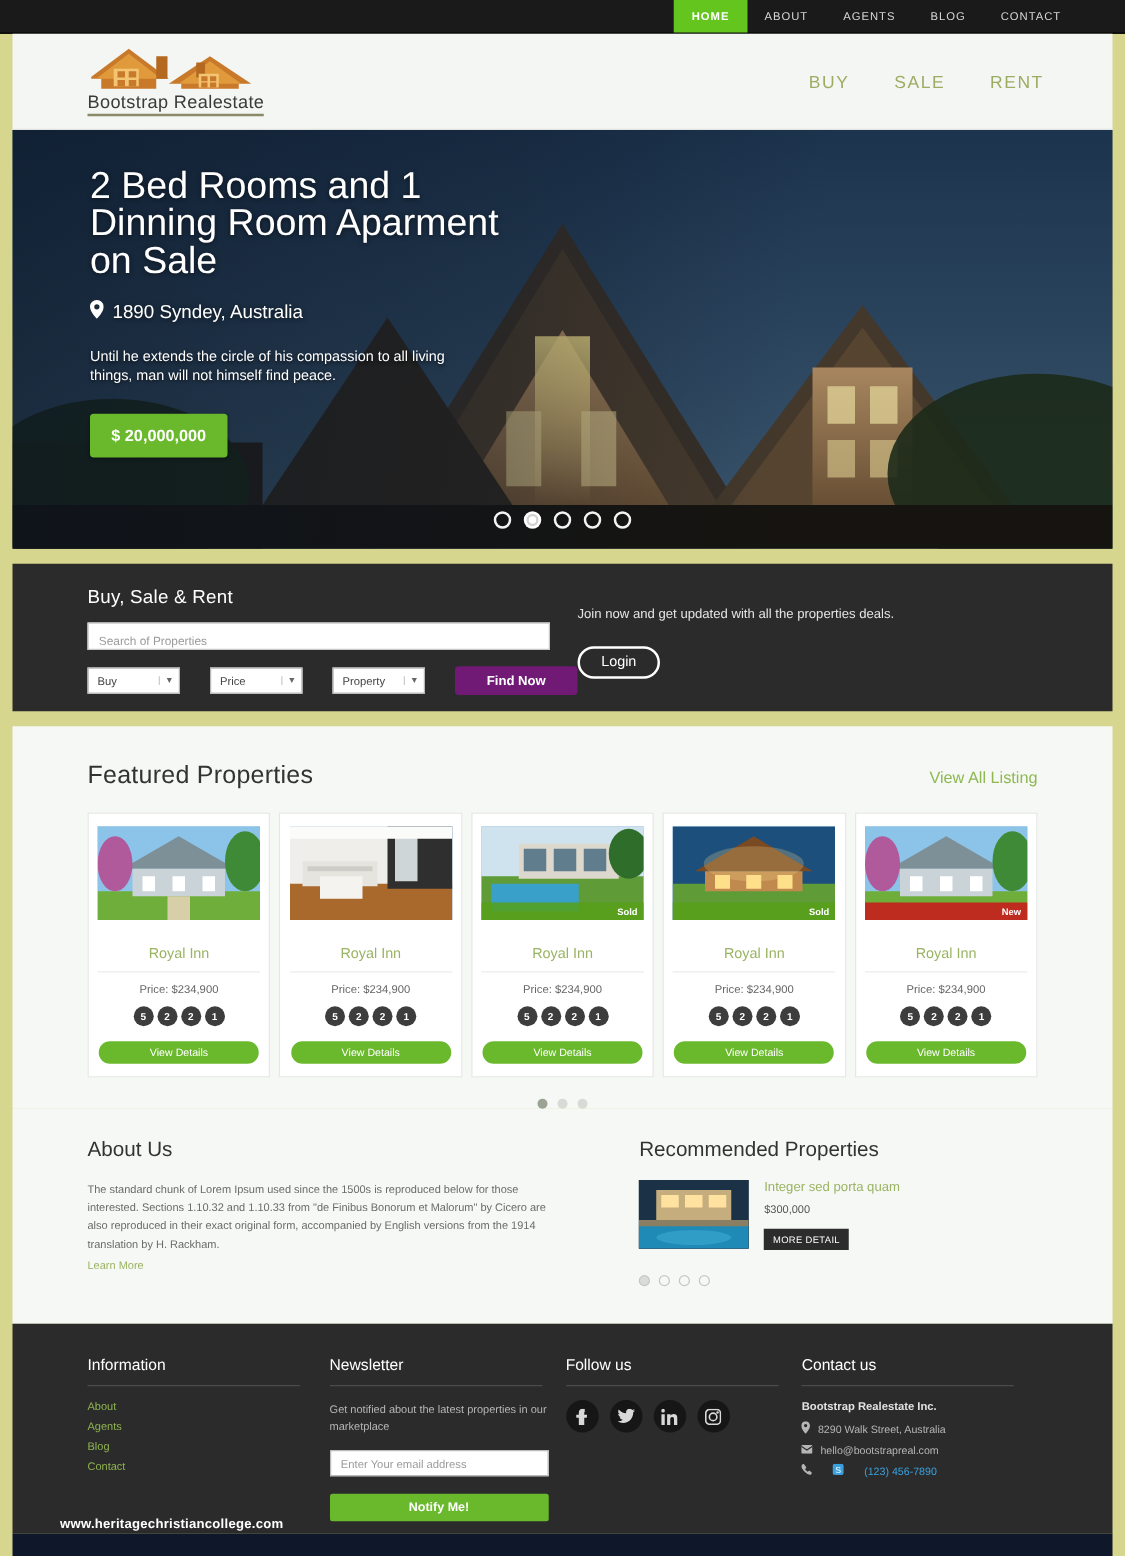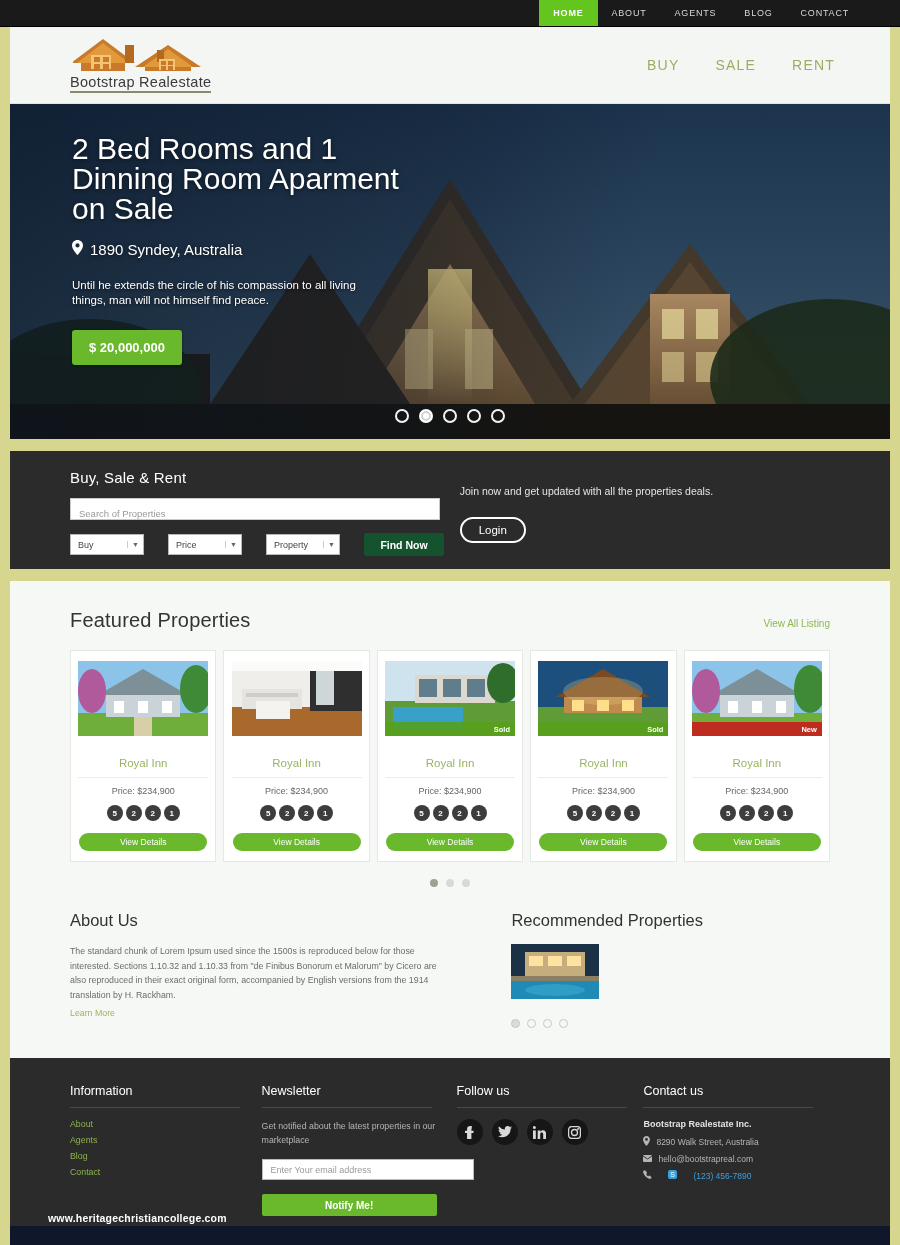--- a/index.html
+++ b/index.html
@@ -90,37 +90,37 @@
     font-size: 9.5px; color: #9a9a9a; padding: 0 8px; display: flex; align-items: flex-end;
   }
   .sb-row { display: flex; gap: 24px; margin-top: 13px; align-items: center; }
   .sb-select {
     width: 74px; height: 21px; background: #fff; border: 1px solid #b8b8b8;
     font-size: 9px; color: #444; display: flex; align-items: center;
     justify-content: space-between; padding: 0 4px 0 7px; cursor: pointer;
   }
   .caret { font-size: 7px; color: #666; border-left: 1px solid #ccc; padding-left: 4px; }
   .findbtn {
-    width: 80px; height: 23px; background: #14532d; color: #fff; font-size: 10.5px;
+    width: 98px; height: 23px; background: #701a75; color: #fff; font-size: 10.5px;
     display: flex; align-items: center; justify-content: center; border-radius: 3px;
     cursor: pointer; font-weight: bold;
   }
   .sb-right { width: 380px; padding-top: 16px; }
   .sb-join { color: #e4e4e4; font-size: 10.5px; margin-bottom: 20px; }
   .loginbtn {
     width: 66px; height: 26px; border: 2px solid #fff; border-radius: 13px;
     color: #fff; font-size: 11.5px; display: flex; align-items: center;
     justify-content: center; cursor: pointer;
   }
 
   
   .featured { margin: 0 10px; background: #f6f8f5; padding: 28px 60px 0 60px; }
   .feat-head { display: flex; align-items: flex-end; justify-content: space-between; }
   .feat-title { font-size: 20px; color: #333; font-weight: normal; letter-spacing: .2px; }
-  .feat-all { color: #8eb852; font-size: 10px; cursor: pointer; padding-bottom: 3px; }
+  .feat-all { color: #8eb852; font-size: 13px; cursor: pointer; padding-bottom: 3px; }
   .cards { display: flex; gap: 7px; margin-top: 18px; }
   .card {
     width: 150px; background: #fff; border: 1px solid #e6e8e4;
     display: flex; flex-direction: column; align-items: center;
     padding-bottom: 10px;
   }
   .card-img {
     width: 130px; height: 75px; margin-top: 10px; position: relative; overflow: hidden;
     background: #9fc3e0;
   }
@@ -181,21 +181,21 @@
   .fcol-2 { width: 195px; }
   .fcol-3 { width: 195px; }
   .fcol-4 { width: 200px; }
   .f-title {
     font-size: 12.5px; color: #fff; font-weight: normal; padding-bottom: 9px;
     border-bottom: 1px solid #4a4a4a; margin-bottom: 11px; width: 170px;
   }
   .f-link { color: #8eb34f; font-size: 8.8px; margin-bottom: 6px; cursor: pointer; }
   .f-text { font-size: 8.8px; color: #b5b5b5; line-height: 14px; margin-bottom: 12px; }
   .f-input {
-    width: 212px; height: 21px; background: #fff; border: 1px solid #bbb;
+    width: 175px; height: 21px; background: #fff; border: 1px solid #bbb;
     font-size: 9px; color: #9a9a9a; display: flex; align-items: center; padding: 0 8px;
     margin-bottom: 14px;
   }
   .f-notify {
     width: 175px; height: 22px; background: #6ab92c; color: #fff; font-size: 10px;
     display: flex; align-items: center; justify-content: center; cursor: pointer;
     font-weight: bold; border-radius: 2px;
   }
   .socials { display: flex; gap: 9px; margin-top: 2px; }
   .soc {
@@ -511,20 +511,25 @@
             <rect width="88" height="55" fill="#1b3246"></rect>
             <rect x="14" y="8" width="60" height="24" fill="#c5ad7e"></rect>
             <rect x="18" y="12" width="14" height="10" fill="#ffe2a0"></rect>
             <rect x="37" y="12" width="14" height="10" fill="#ffe2a0"></rect>
             <rect x="56" y="12" width="14" height="10" fill="#ffe2a0"></rect>
             <rect x="0" y="36" width="88" height="19" fill="#1f8ab5"></rect>
             <rect x="0" y="32" width="88" height="5" fill="#8a7f62"></rect>
             <ellipse cx="44" cy="46" rx="30" ry="6" fill="#3fb0d8" opacity=".5"></ellipse>
           </svg>
         </div>
+        <div>
+          <div class="rec-name">Integer sed porta quam</div>
+          <div class="rec-price">$300,000</div>
+          <div class="rec-btn">MORE DETAIL</div>
+        </div>
       </div>
       <div class="rec-dots">
         <div class="rdot active"></div>
         <div class="rdot"></div>
         <div class="rdot"></div>
         <div class="rdot"></div>
       </div>
     </div>
   </div>
 

